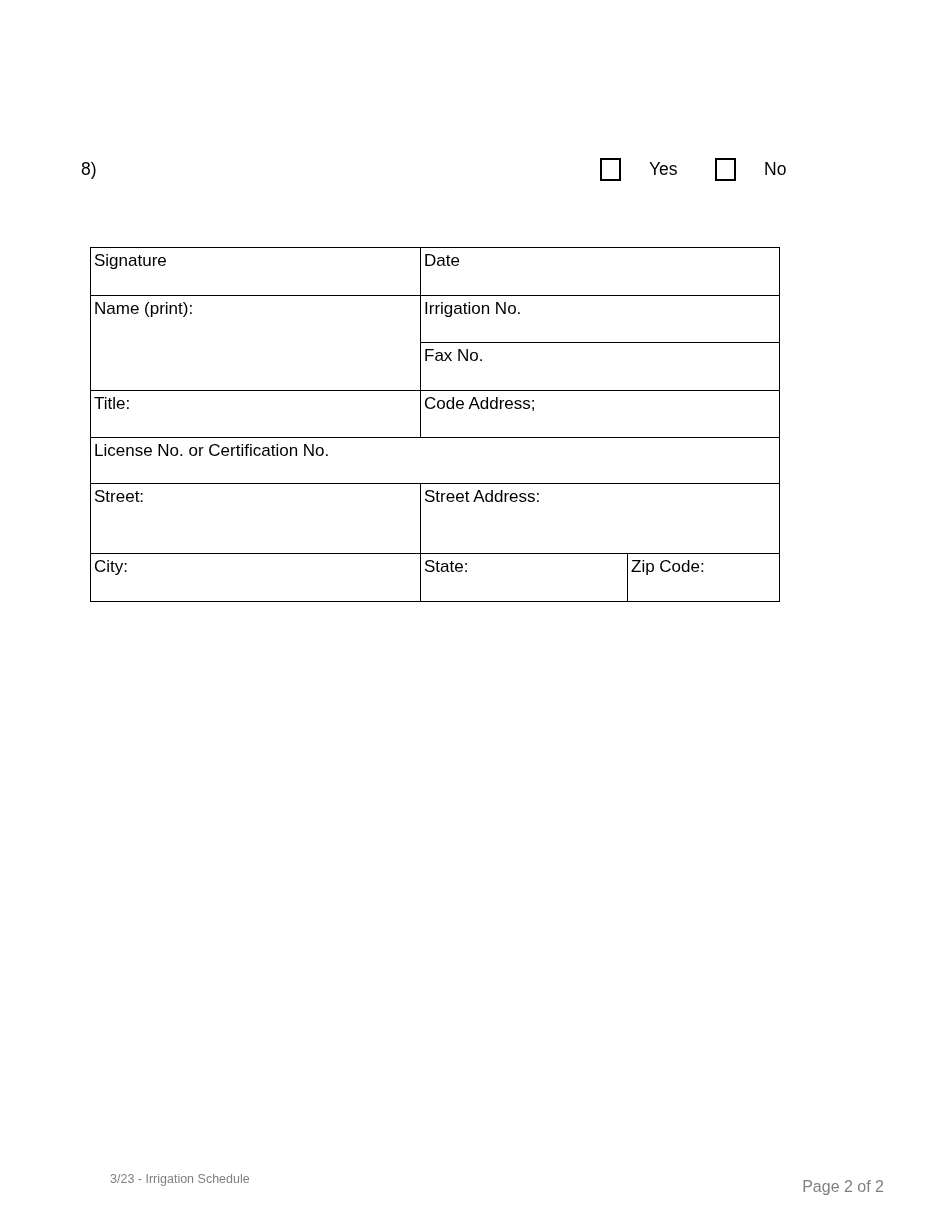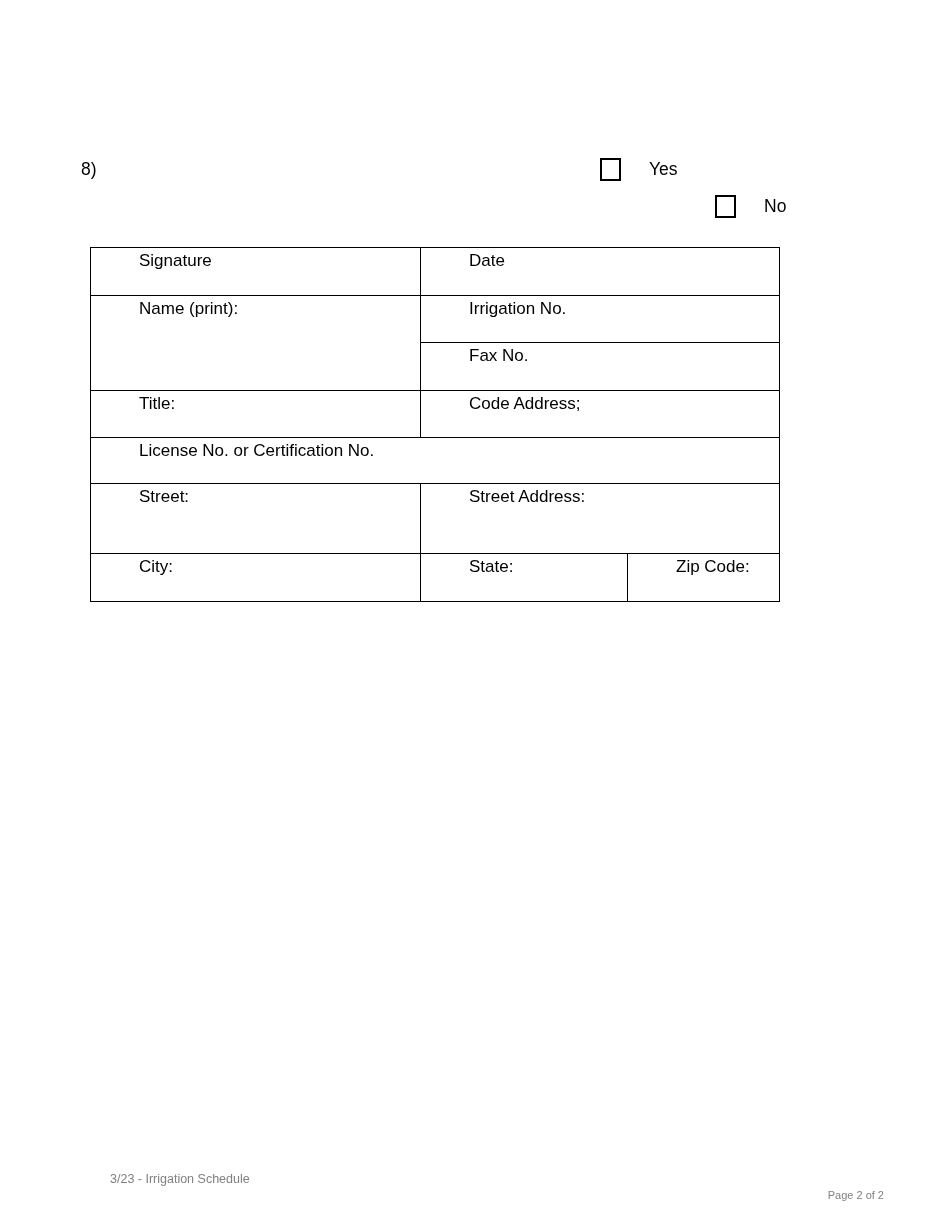--- a/index.html
+++ b/index.html
@@ -45,21 +45,21 @@
   }
   .checkbox-group {
     position: absolute;
     top: 0px;
     height: 28px;
     display: flex;
     align-items: center;
     gap: 27px;
   }
   .checkbox-group.yes { left: 519px; }
-  .checkbox-group.no  { left: 634px; margin-top: 37px; }
+  .checkbox-group.no  { left: 634px; }
   .checkbox {
     width: 21px;
     height: 23px;
     border: 2px solid #000000;
     background: #ffffff;
     box-sizing: border-box;
     display: block;
   }
   .checkbox-label {
     font-size: 17.5px;
@@ -82,21 +82,20 @@
     vertical-align: top;
     padding: 2px 0 0 3px;
     font-size: 17px;
     line-height: 22px;
     color: #000000;
     background: #ffffff;
   }
   .cell-text {
     display: block;
     white-space: nowrap;
-    margin-left: 45px;
   }
 
   
   .footer {
     position: absolute;
     left: 0;
     top: 1170px;
     width: 950px;
     height: 22px;
     padding-left: 44px;
@@ -106,22 +105,22 @@
     left: 110px;
     top: 0;
     font-size: 12.5px;
     line-height: 18px;
     color: #808080;
     white-space: nowrap;
   }
   .footer-right {
     position: absolute;
     right: 110px;
-    top: 16px;
-    font-size: 11px;
+    top: 8px;
+    font-size: 16px;
     line-height: 18px;
     color: #808080;
     white-space: nowrap;
   }
 </style>
 </head>
 <body>
 
 <div class="page">
 

